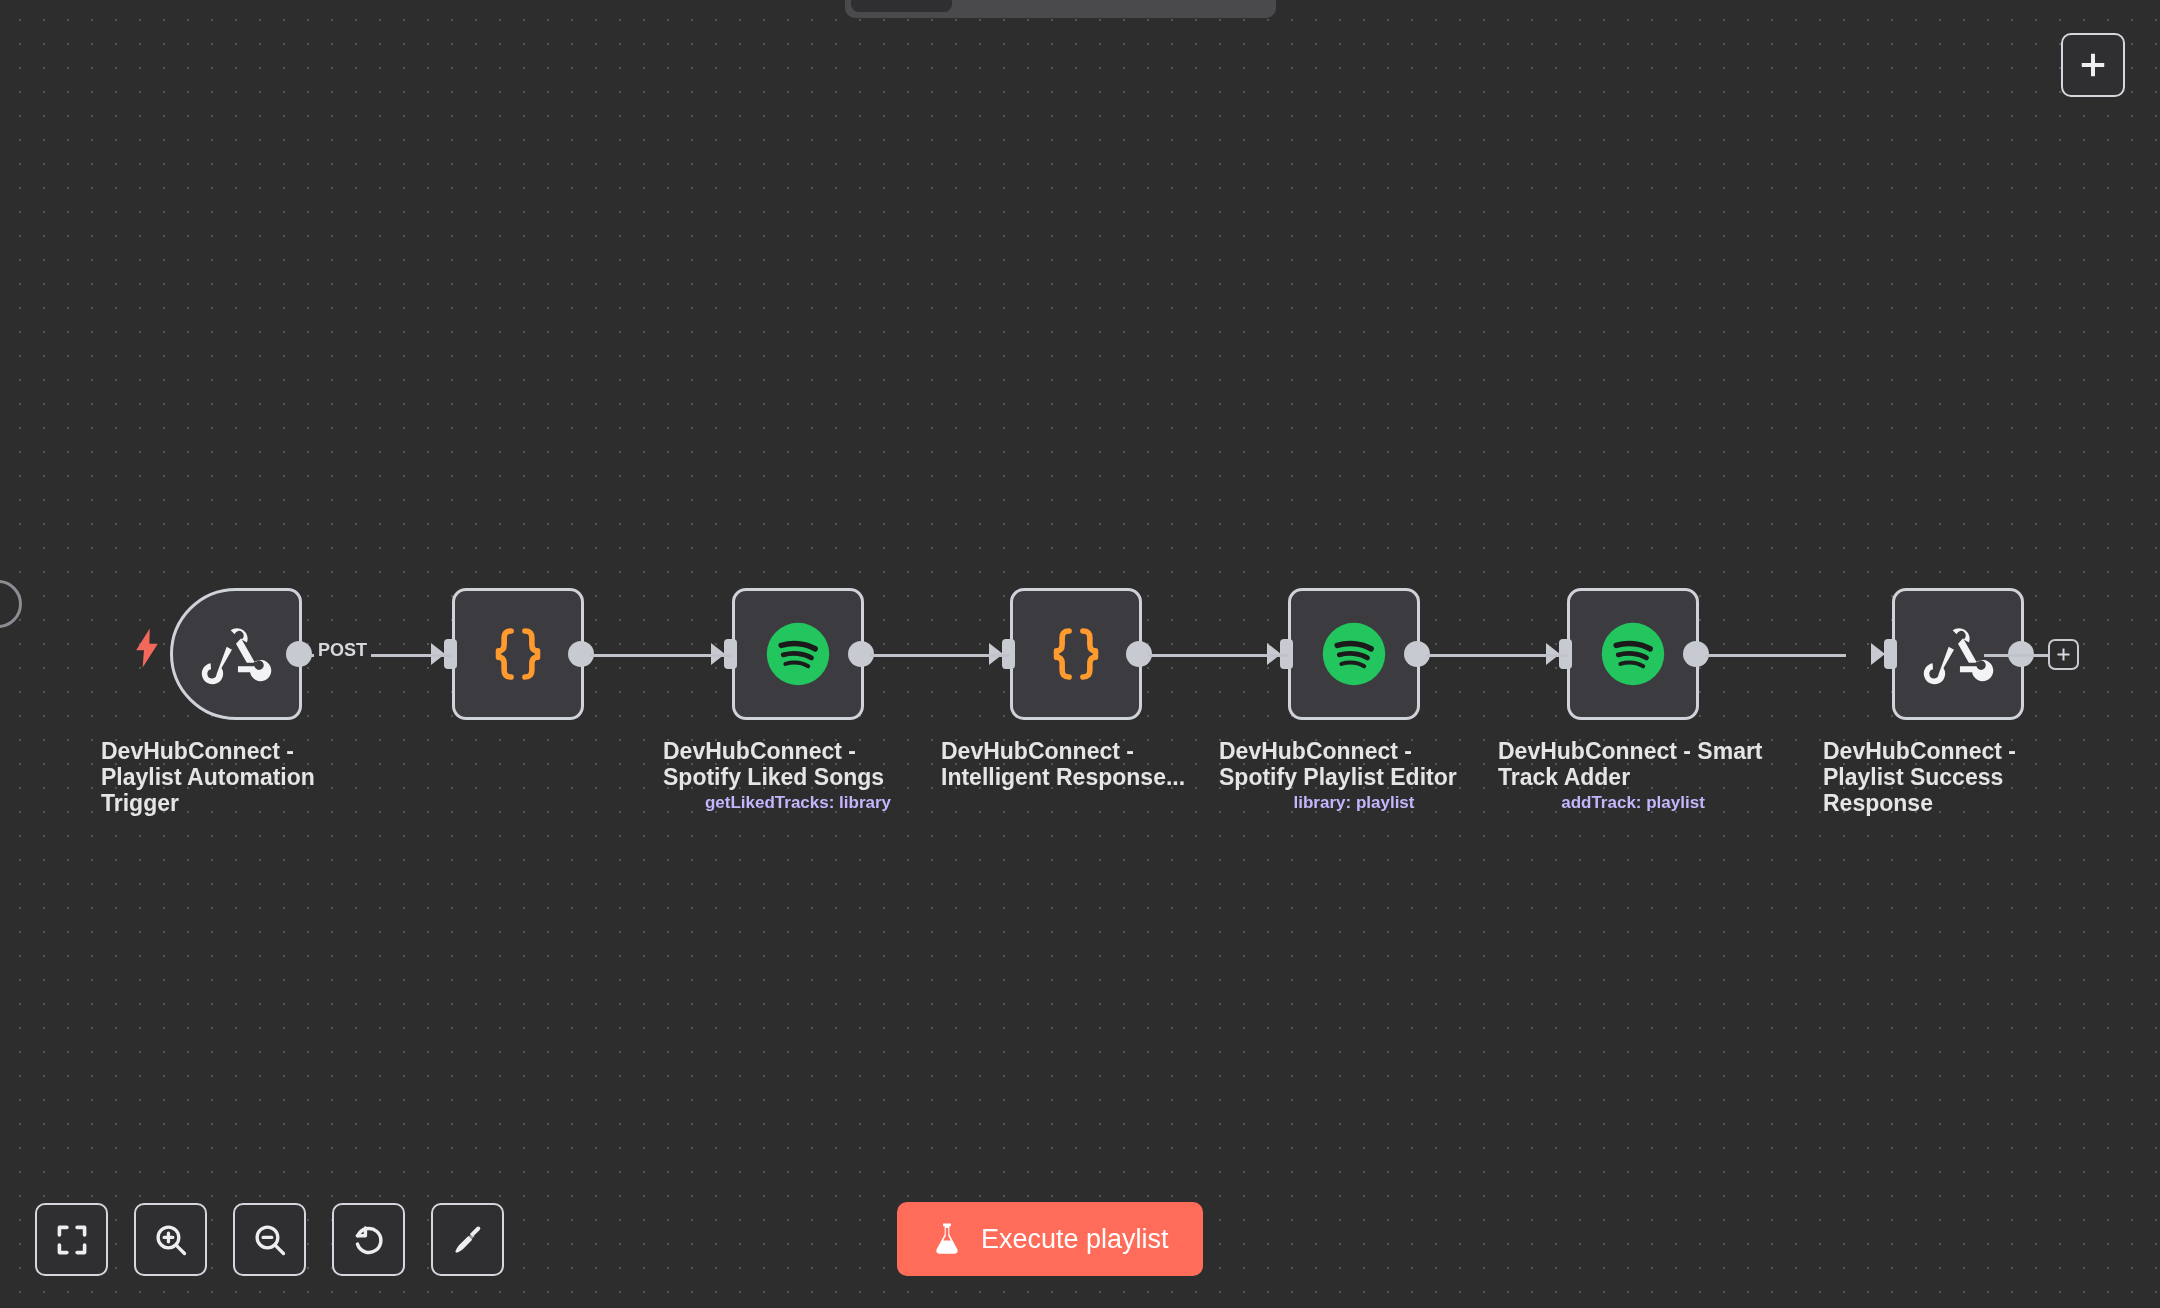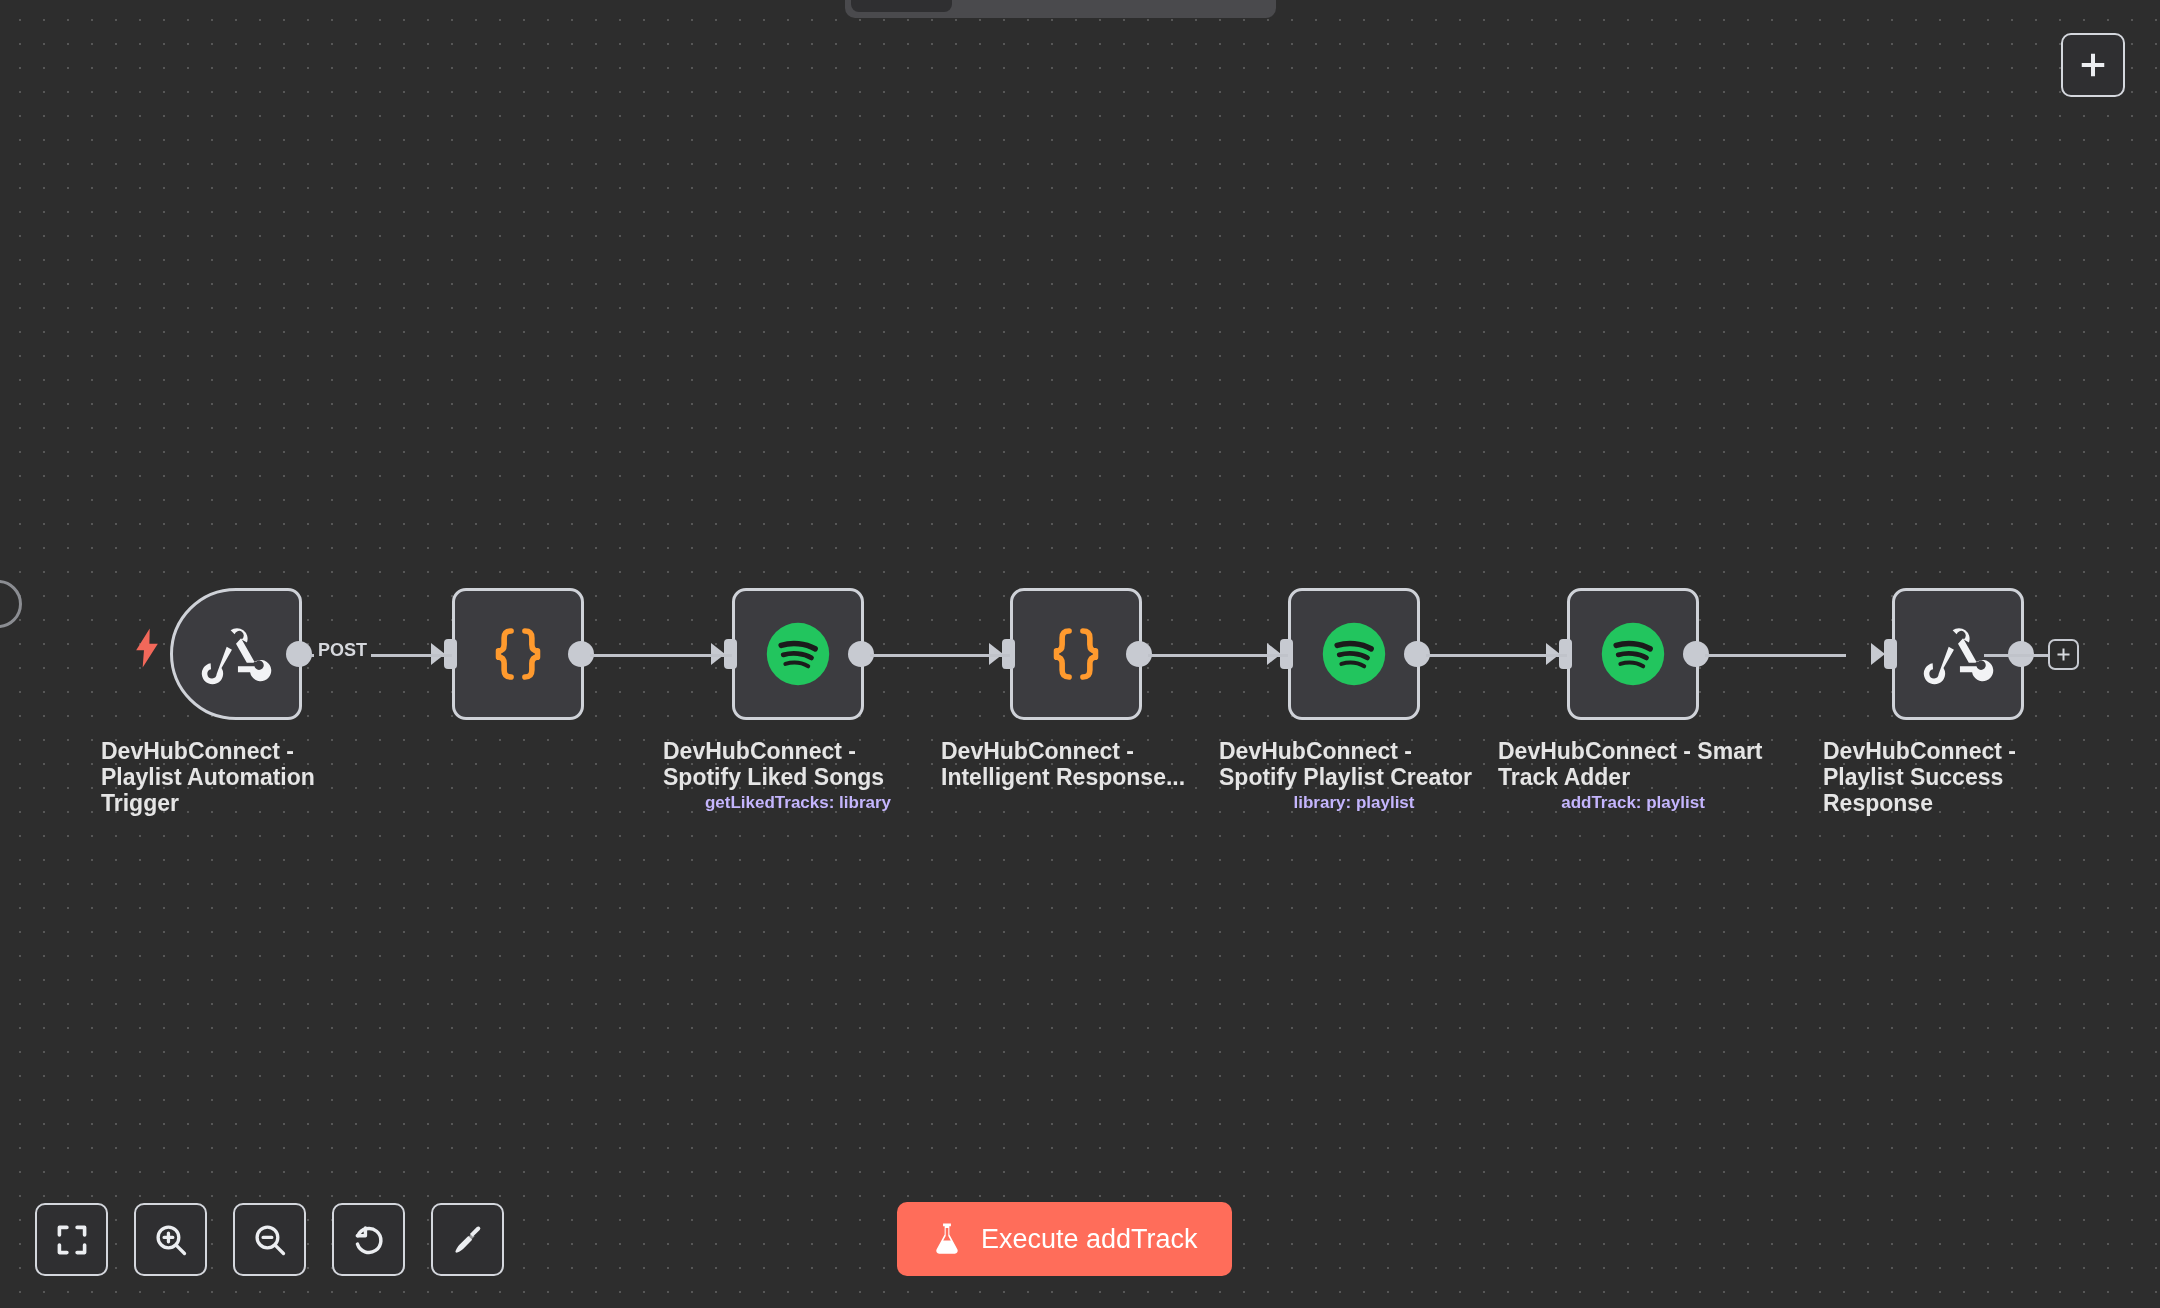--- a/index.html
+++ b/index.html
@@ -320,21 +320,21 @@
     <div class="node-box">
       <svg class="node-icon" viewBox="0 0 24 24">
         <circle cx="12" cy="12" r="10.4" fill="#22C55E"></circle>
         <path fill="none" stroke="#1b1b1b" stroke-width="1.85" stroke-linecap="round" d="M6.4 9.1c3.6-1.05 8-.75 11.3 1.15"></path>
         <path fill="none" stroke="#1b1b1b" stroke-width="1.6" stroke-linecap="round" d="M7.1 12.3c3-0.85 6.7-.6 9.4 1"></path>
         <path fill="none" stroke="#1b1b1b" stroke-width="1.35" stroke-linecap="round" d="M7.8 15.3c2.4-.7 5.4-.5 7.6.8"></path>
       </svg>
       <div class="ep-in"></div>
       <div class="ep-out"></div>
     </div>
-    <div class="node-label">DevHubConnect - Spotify Playlist Creator</div>
+    <div class="node-label">DevHubConnect - Spotify Playlist Editor</div>
     <div class="node-sub">library: playlist</div>
   </div>
 
   <div class="node-wrap" style="left:1567px;top:588px;">
     <div class="node-box">
       <svg class="node-icon" viewBox="0 0 24 24">
         <circle cx="12" cy="12" r="10.4" fill="#22C55E"></circle>
         <path fill="none" stroke="#1b1b1b" stroke-width="1.85" stroke-linecap="round" d="M6.4 9.1c3.6-1.05 8-.75 11.3 1.15"></path>
         <path fill="none" stroke="#1b1b1b" stroke-width="1.6" stroke-linecap="round" d="M7.1 12.3c3-0.85 6.7-.6 9.4 1"></path>
         <path fill="none" stroke="#1b1b1b" stroke-width="1.35" stroke-linecap="round" d="M7.8 15.3c2.4-.7 5.4-.5 7.6.8"></path>
@@ -402,14 +402,14 @@
     </svg>
   </div>
 
 </div>
 
 <button id="execute-btn">
   <svg class="flask" viewBox="0 0 24 26">
     <path fill="#ffffff" d="M9 1.2h6v2.1h-1.2v6.2l6.1 11.3c.8 1.5-.2 3.4-2 3.4H6.1c-1.8 0-2.8-1.9-2-3.4l6.1-11.3V3.3H9z"></path>
     <path fill="#FF6D5A" d="M11 4.6h2v6.1l1.9 3.5H9.1L11 10.7z"></path>
   </svg>
-  <span class="exec-label">Execute addTrack</span>
+  <span class="exec-label">Execute playlist</span>
 </button>
 
 </body></html>

